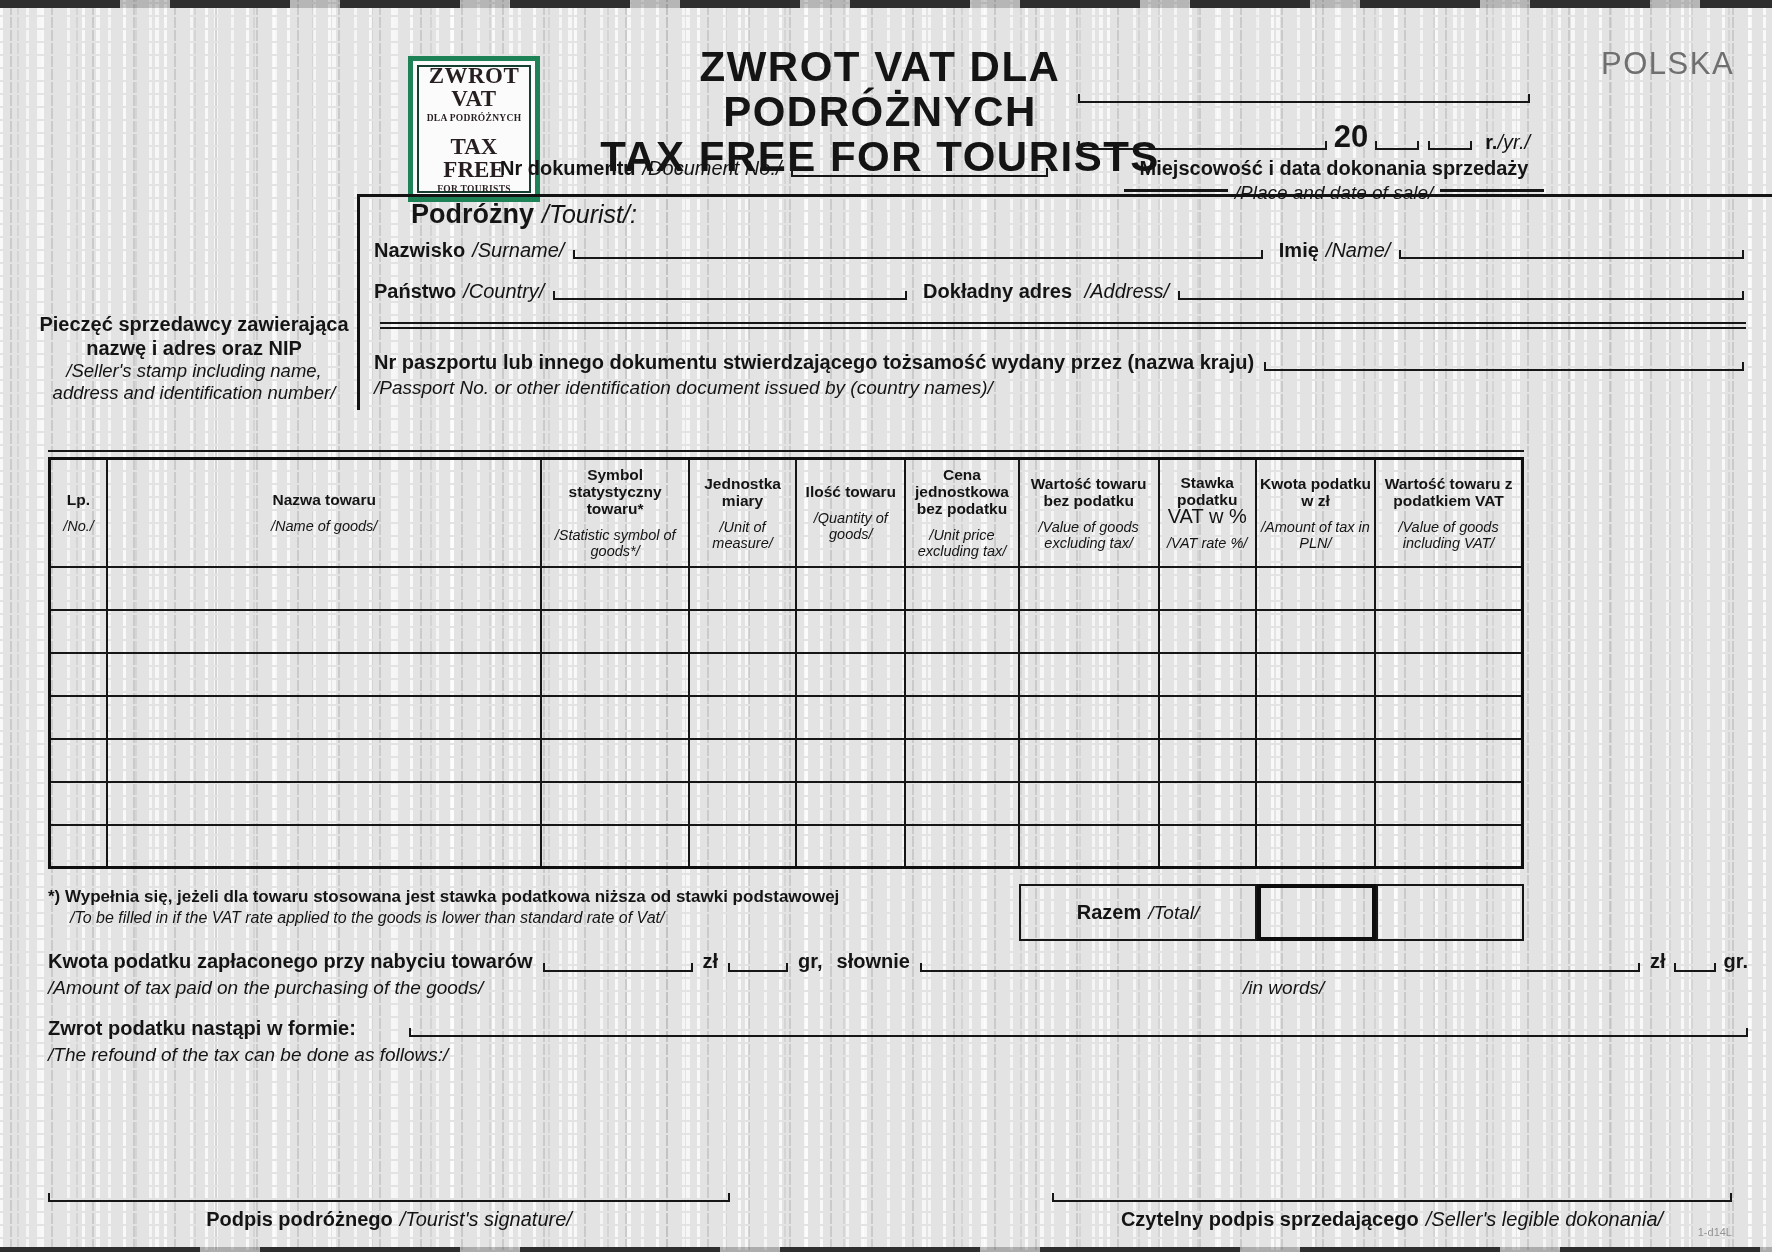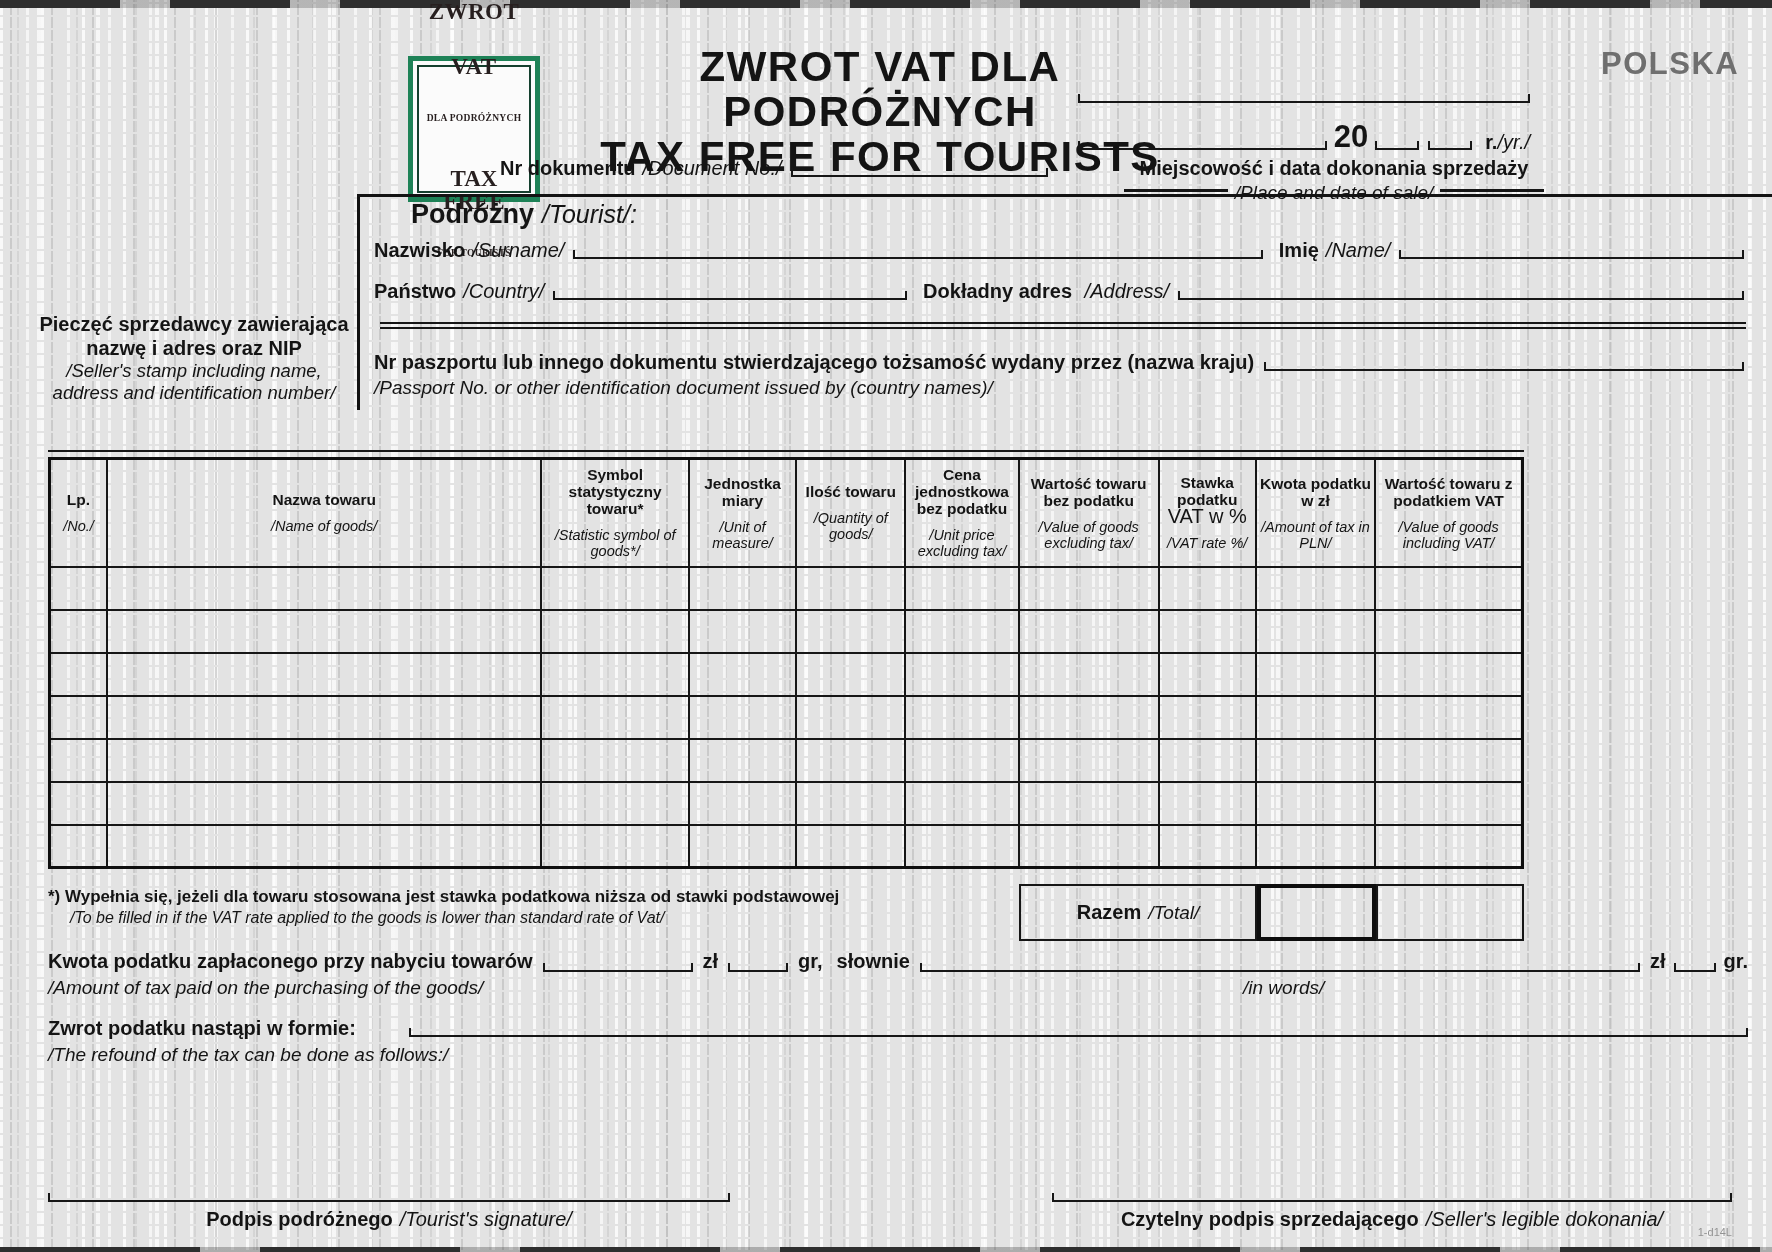--- a/index.html
+++ b/index.html
@@ -27,29 +27,29 @@
   .row { display:flex; align-items:flex-end; }
   .row .fline { margin-bottom:2px; }
   .grow { flex:1; }
   .nowrap { white-space:nowrap; }
 
   
   .logo { position:absolute; left:408px; top:56px; width:132px; height:146px;
     border:5px solid #1e8257; background:#fbfbfb; padding:4px; }
   .logo-in { height:100%; border:2px solid #15402f; display:flex; flex-direction:column;
     align-items:center; justify-content:center; text-align:center;
-    font-family:"Liberation Serif", serif; color:#271f1f; font-weight:700;gap:32px; }
+    font-family:"Liberation Serif", serif; color:#271f1f; font-weight:700; }
   .logo-in .l1,.logo-in .l2 { font-size:23px; line-height:23px; letter-spacing:.5px; }
   .logo-in .l3 { font-size:9.5px; margin-top:3px; letter-spacing:.3px; }
   .logo-in .l4 { font-size:23px; line-height:23px; margin-top:12px; }
   .logo-in .l5 { font-size:9.5px; margin-top:3px; letter-spacing:.3px; }
 
   .title { position:absolute; left:552px; top:44px; width:656px; text-align:center;
     font-weight:700; font-size:42px; line-height:45px; letter-spacing:1.5px; }
-  .polska { position:absolute; left:1601px; top:46px; font-weight:700; font-size:31px;
+  .polska { position:absolute; left:1601px; top:46px; font-weight:400; font-size:31px;
     color:#6f6f6f; letter-spacing:1.5px; }
 
   .hline1 { position:absolute; left:1078px; top:93px; width:452px; }
   .yearrow { position:absolute; left:1078px; top:122px; width:452px; }
   .yearrow .y20 { font-weight:700; font-size:31px; line-height:30px; margin:0 7px; }
   .yearrow .sm { width:44px; margin-right:9px; }
   .yearrow .ry { font-size:20px; line-height:20px; margin-left:4px; }
 
   .docrow { position:absolute; left:500px; top:158px; width:548px; font-size:20px; line-height:21px; }
   .docrow i { margin-left:7px; }

